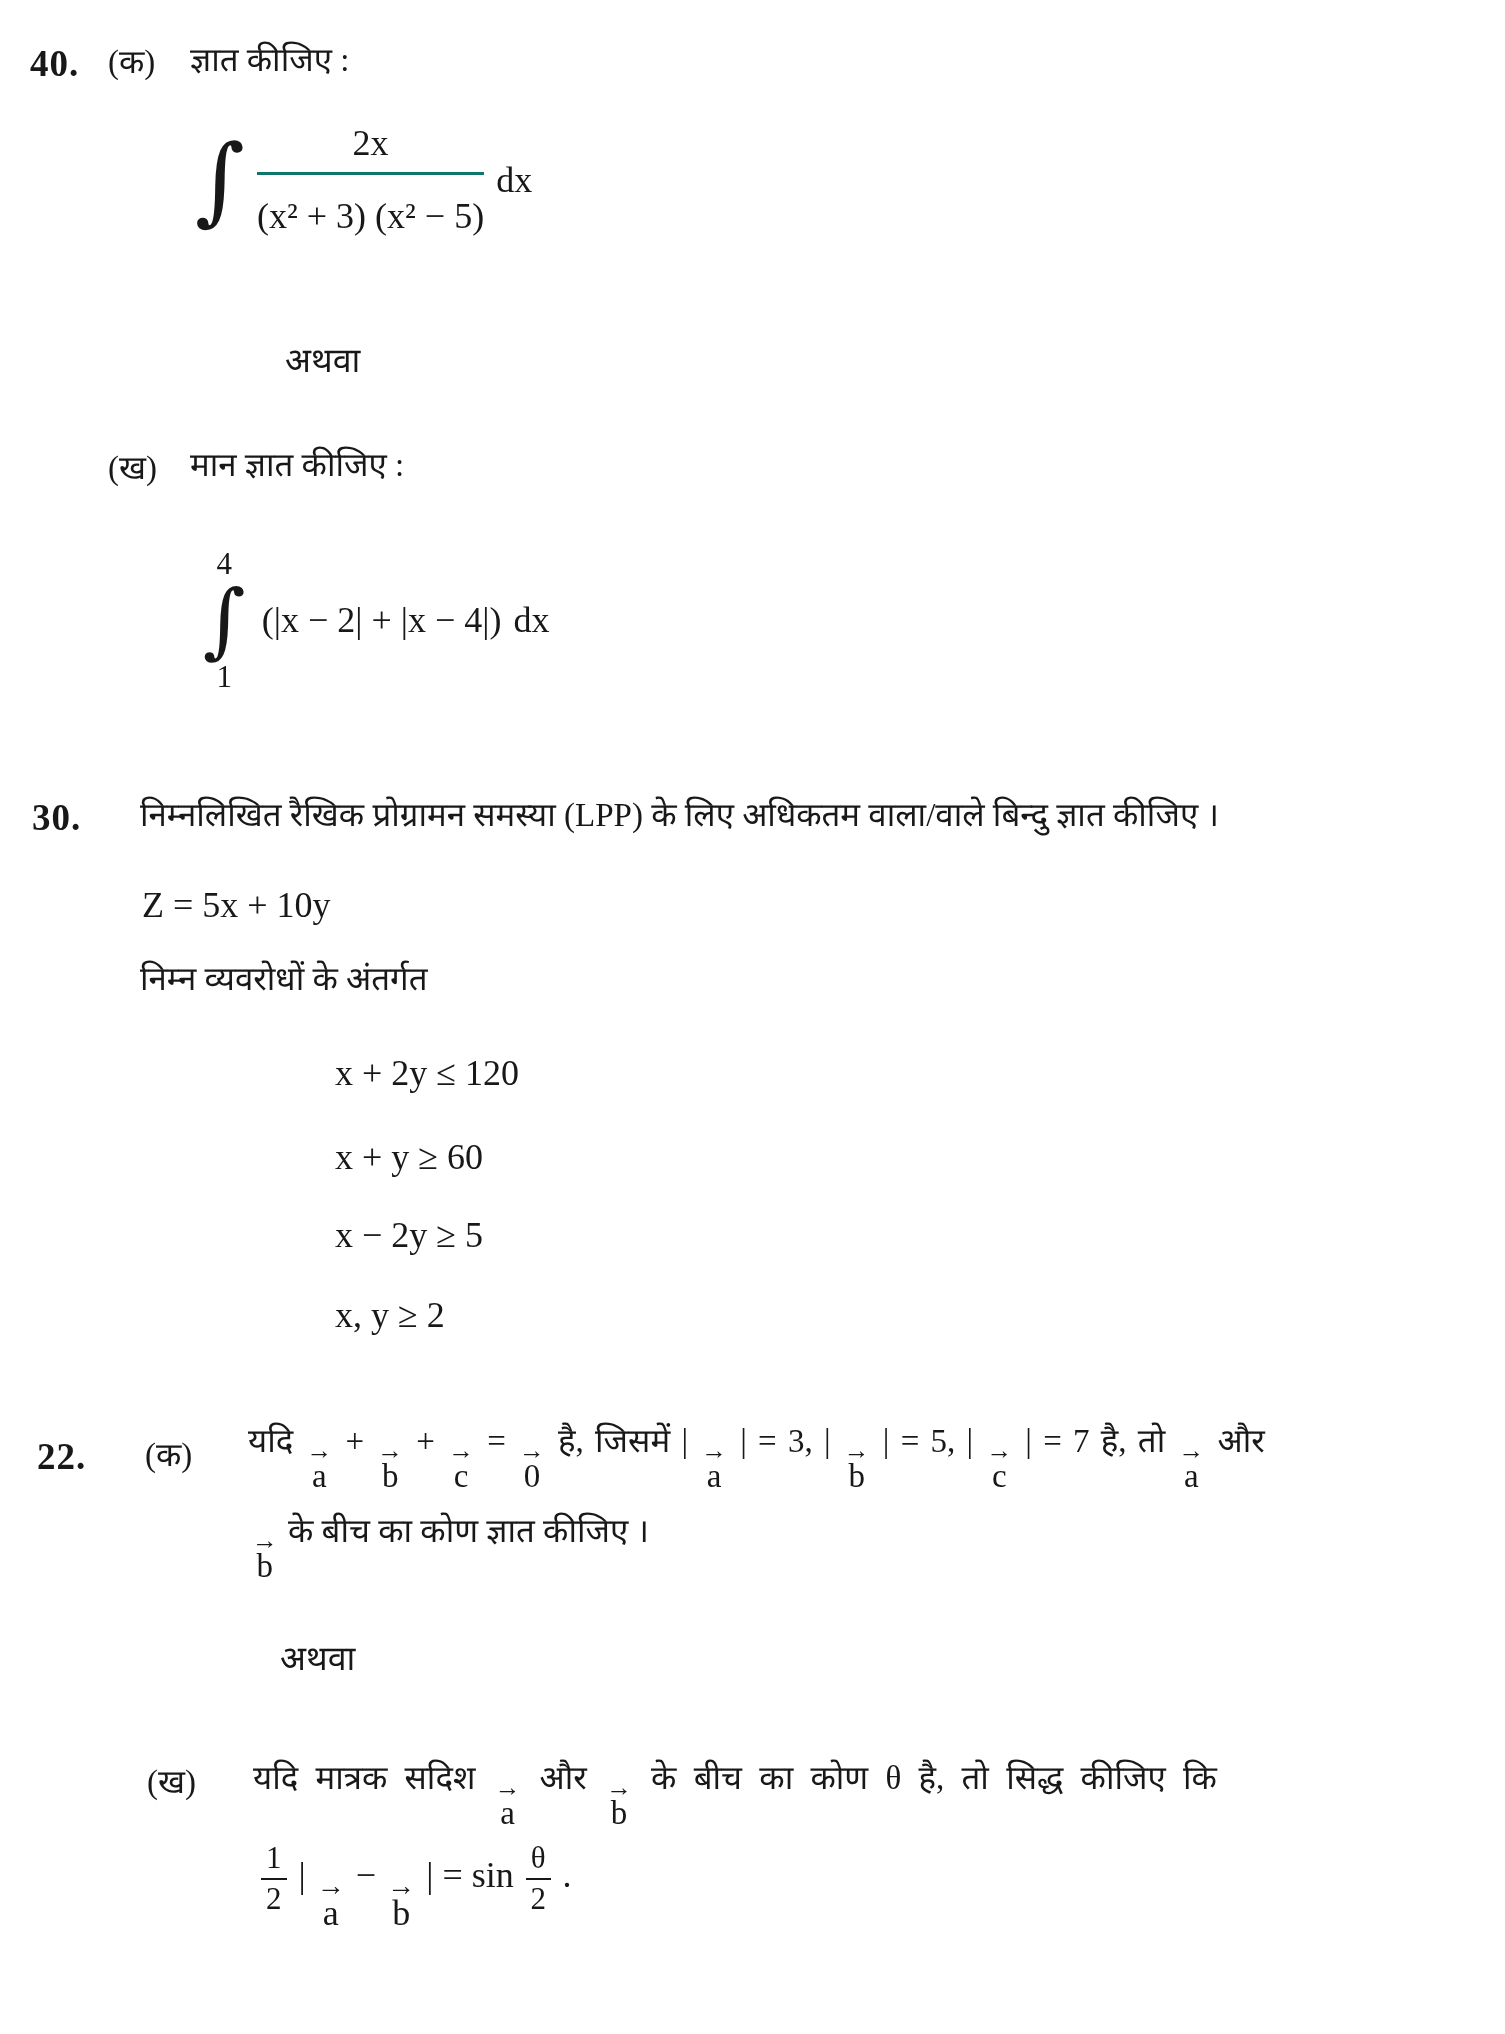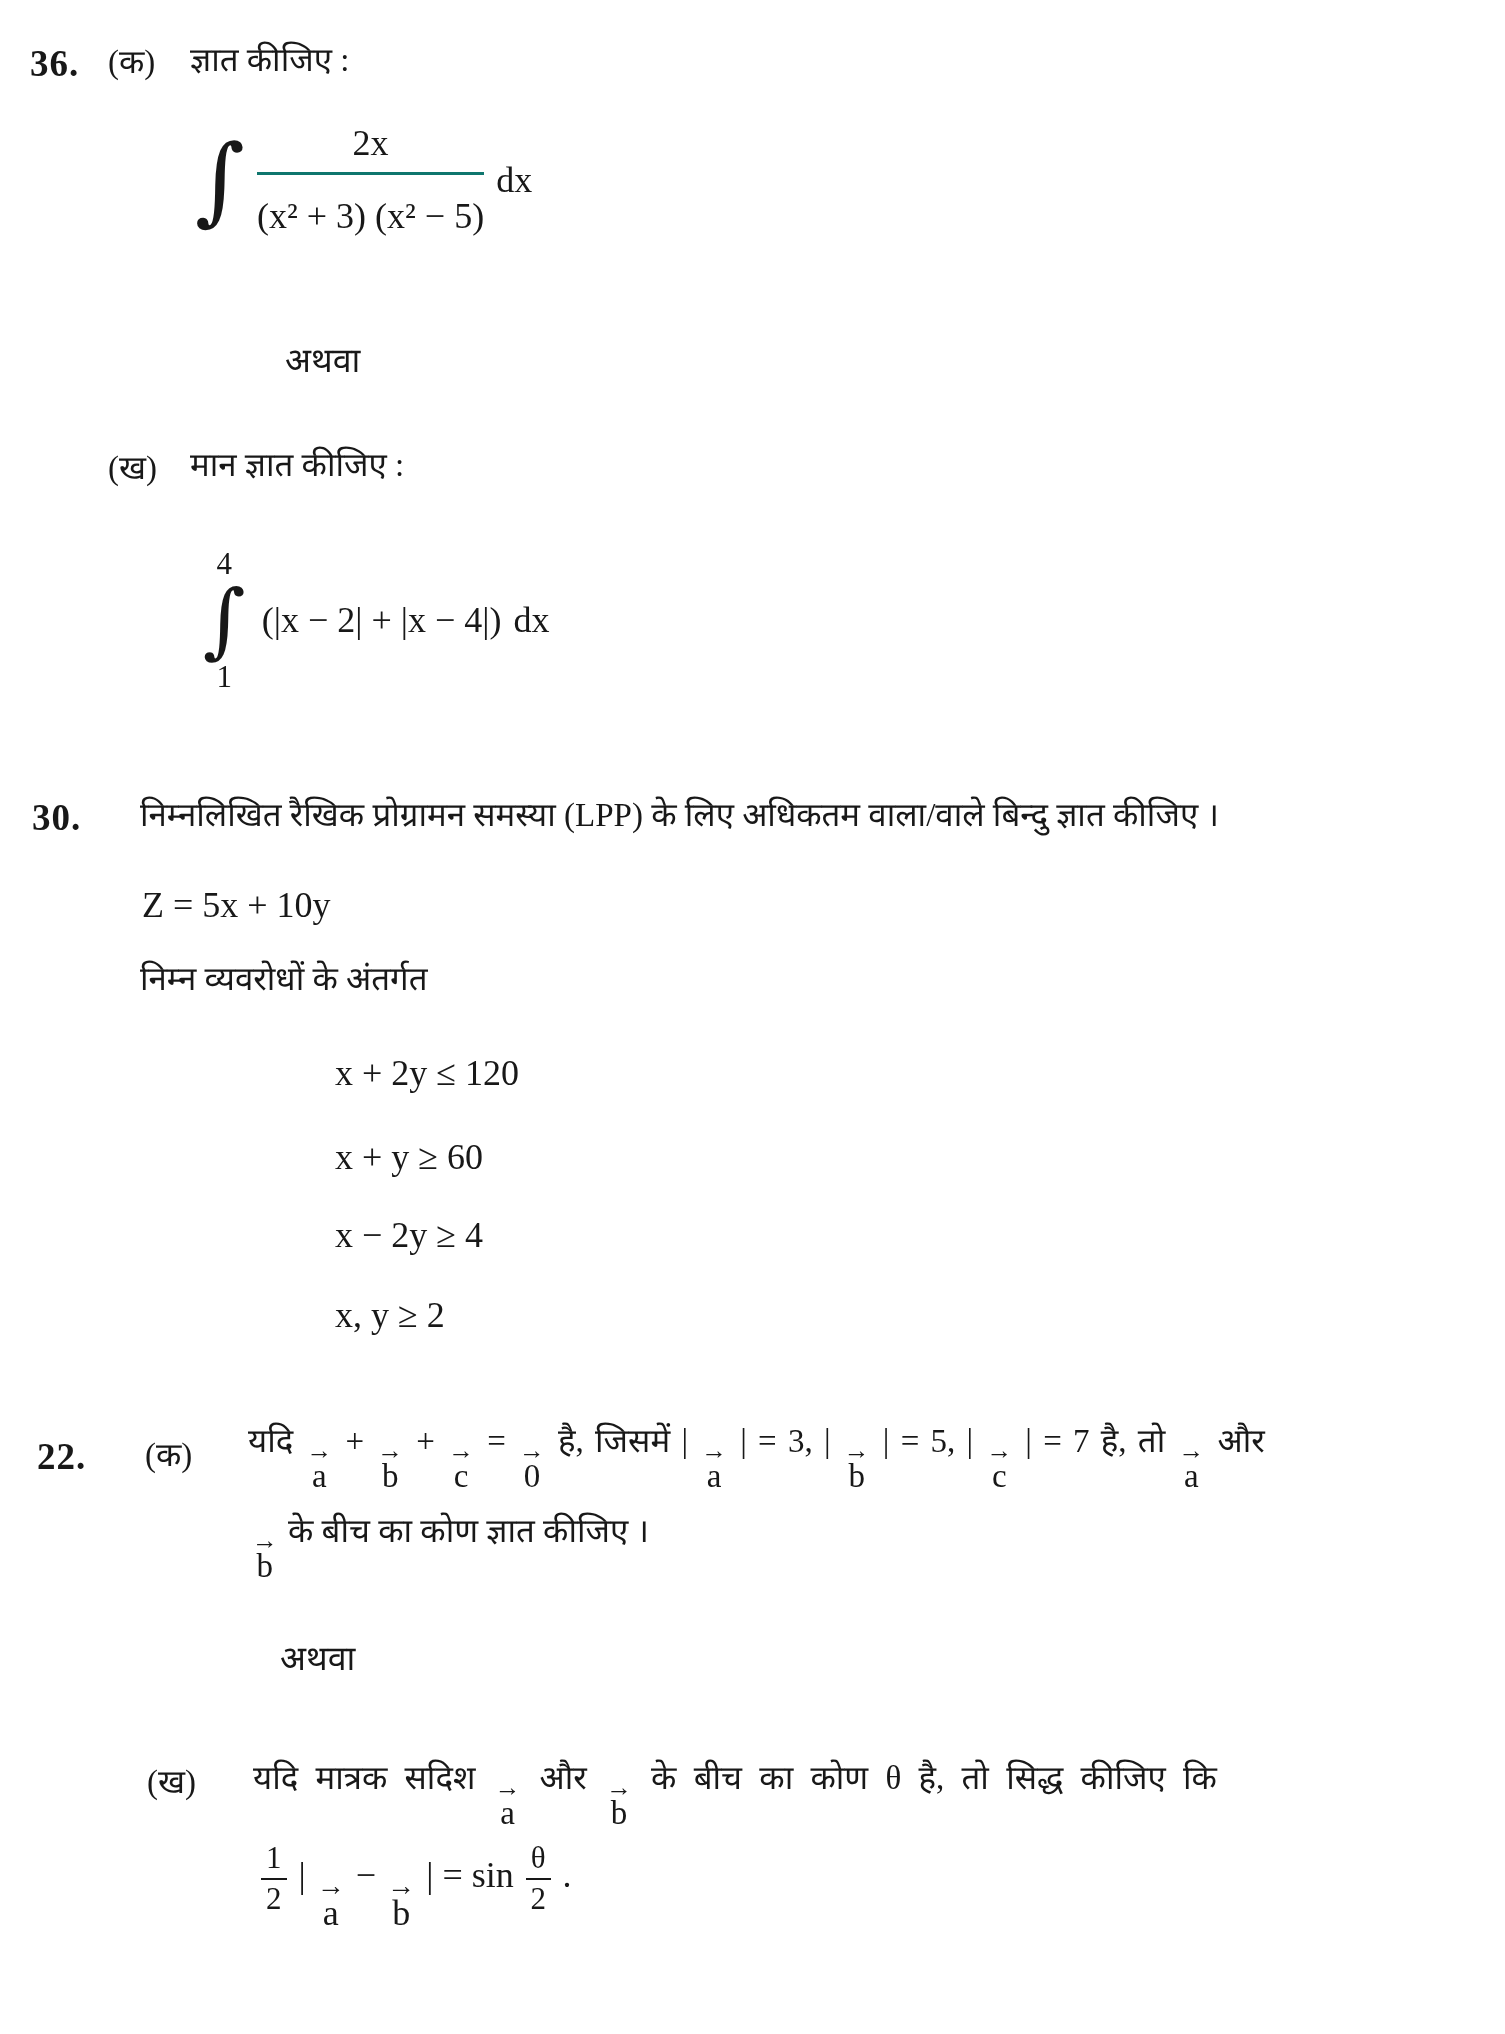--- a/index.html
+++ b/index.html
@@ -42,21 +42,21 @@
   .frac .fn{display:block;border-bottom:2.5px solid #181818;padding:0 5px 3px;}
   .frac .fd{display:block;padding-top:3px;}
 
   .seg-line{font-size:33px;line-height:1.6;}
 </style>
 </head>
 <body>
 
 <div id="page">
 
-  <div class="abs qnum" style="left:30px;top:42px">36.</div>
+  <div class="abs qnum" style="left:30px;top:42px">40.</div>
   <div class="abs dev" style="left:108px;top:40px">(क)</div>
   <div class="abs dev" style="left:190px;top:38px">ज्ञात कीजिए :</div>
 
   <div class="abs formula" style="left:195px;top:122px">
     <span class="int-sign">∫</span>
     <span class="bigfrac">
       <span class="num math">2x</span>
       <span class="den math">(x² + 3) (x² − 5)</span>
     </span>
     <span class="math">dx</span>
@@ -77,21 +77,21 @@
     <span class="math">dx</span>
   </div>
 
   <div class="abs qnum" style="left:32px;top:796px">30.</div>
   <div class="abs dev" style="left:140px;top:793px">निम्नलिखित रैखिक प्रोग्रामन समस्या (LPP) के लिए अधिकतम वाला/वाले बिन्दु ज्ञात कीजिए ।</div>
   <div class="abs math" style="left:142px;top:884px">Z = 5x + 10y</div>
   <div class="abs dev" style="left:140px;top:957px">निम्न व्यवरोधों के अंतर्गत</div>
 
   <div class="abs math" style="left:335px;top:1052px">x + 2y ≤ 120</div>
   <div class="abs math" style="left:335px;top:1136px">x + y ≥ 60</div>
-  <div class="abs math" style="left:335px;top:1214px">x − 2y ≥ 4</div>
+  <div class="abs math" style="left:335px;top:1214px">x − 2y ≥ 5</div>
   <div class="abs math" style="left:335px;top:1294px">x, y ≥ 2</div>
 
   <div class="abs qnum" style="left:37px;top:1435px">22.</div>
   <div class="abs dev" style="left:145px;top:1433px">(क)</div>
   <div class="abs seg-line ws2" style="left:248px;top:1415px">यदि <span class="vec">
         <span class="arr">→</span>
         <span class="ltr">a</span>
       </span> + <span class="vec">
         <span class="arr">→</span>
         <span class="ltr">b</span>

